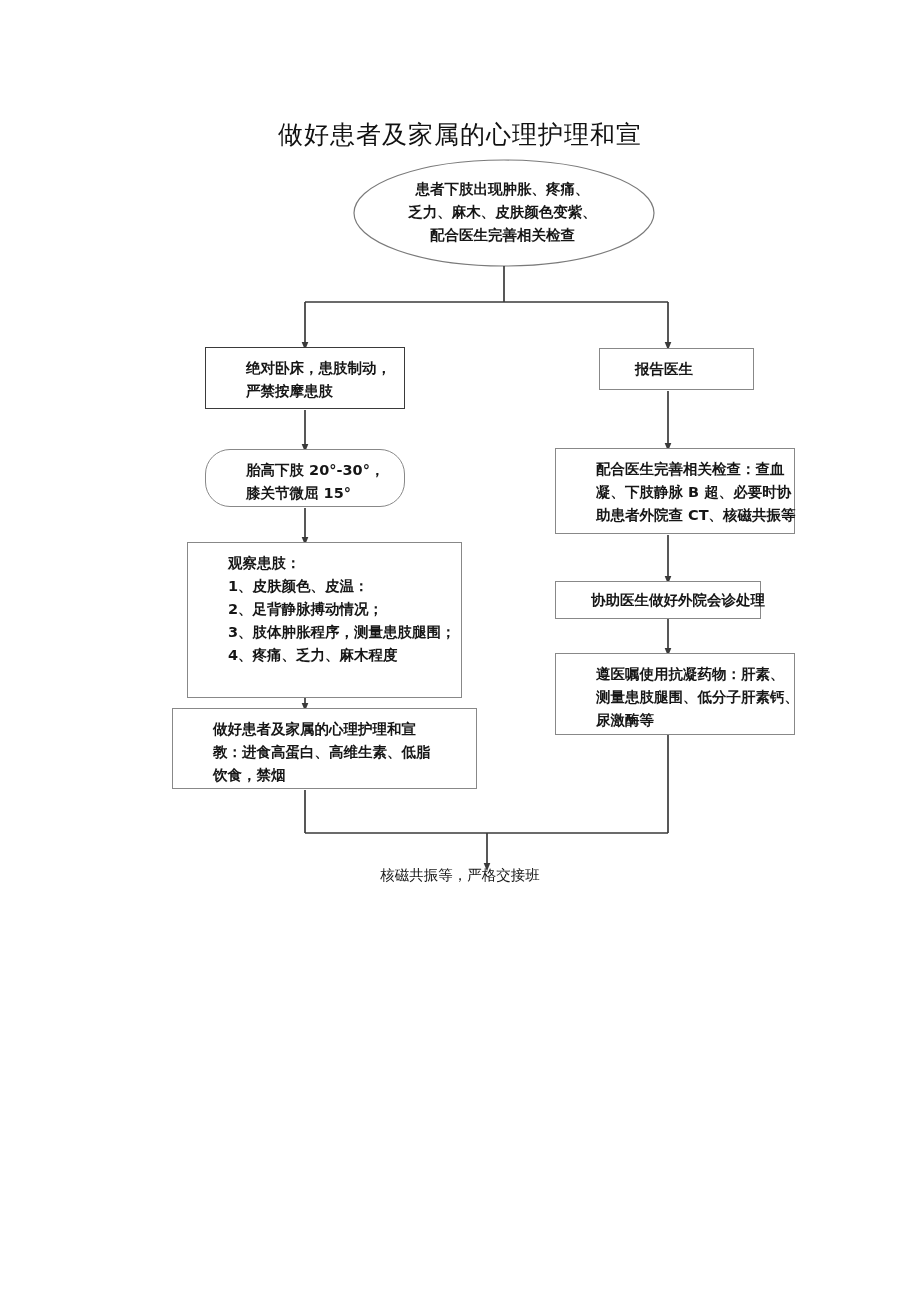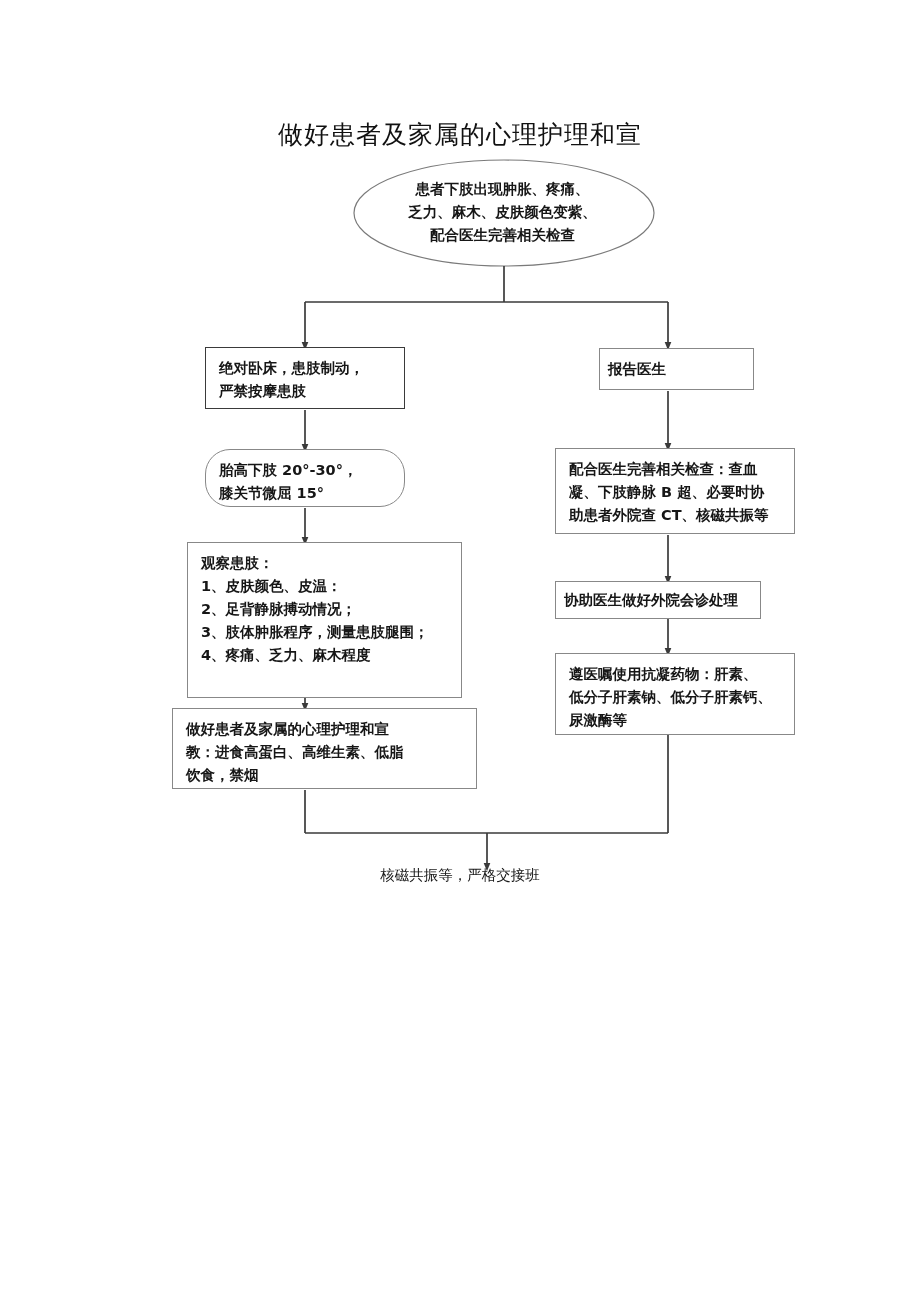--- a/index.html
+++ b/index.html
@@ -54,20 +54,21 @@
   .ellipse-text div { white-space: nowrap; }
 
   .node {
     position: absolute;
     box-sizing: border-box;
     background: #ffffff;
     border: 1px solid #888888;
     font-size: 14.5px;
     line-height: 23px;
     color: #161616;
+    padding-left: 27px;
   }
   .node.strong { border: 1.6px solid #3a3a3a; }
   .node .inner {
     padding: 9px 12px 8px 13px;
   }
   .node.center-text .inner {
     text-align: left;
     padding: 9px 8px;
   }
   .node .line { white-space: nowrap; }
@@ -177,20 +178,20 @@
 
   <div class="node center-text" style="left:555px; top:581px; width:206px; height:38px;">
     <div class="inner" style="padding:7px 8px;">
       <div class="line bold-text">协助医生做好外院会诊处理</div>
     </div>
   </div>
 
   <div class="node" style="left:555px; top:653px; width:240px; height:82px;">
     <div class="inner">
       <div class="line bold-text">遵医嘱使用抗凝药物：肝素、</div>
-      <div class="line bold-text">低分子肝素钠、低分子肝素钙、</div>
+      <div class="line bold-text">测量患肢腿围、低分子肝素钙、</div>
       <div class="line bold-text">尿激酶等</div>
     </div>
   </div>
 
   <div class="tail-text">核磁共振等，严格交接班</div>
 
 </div>
 
 </body></html>

